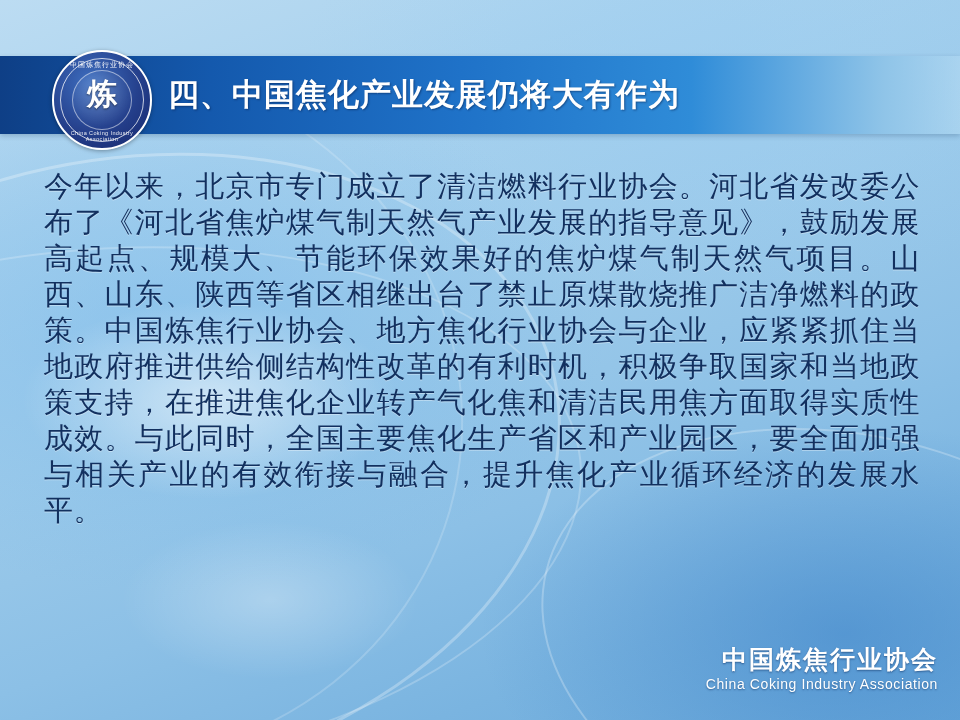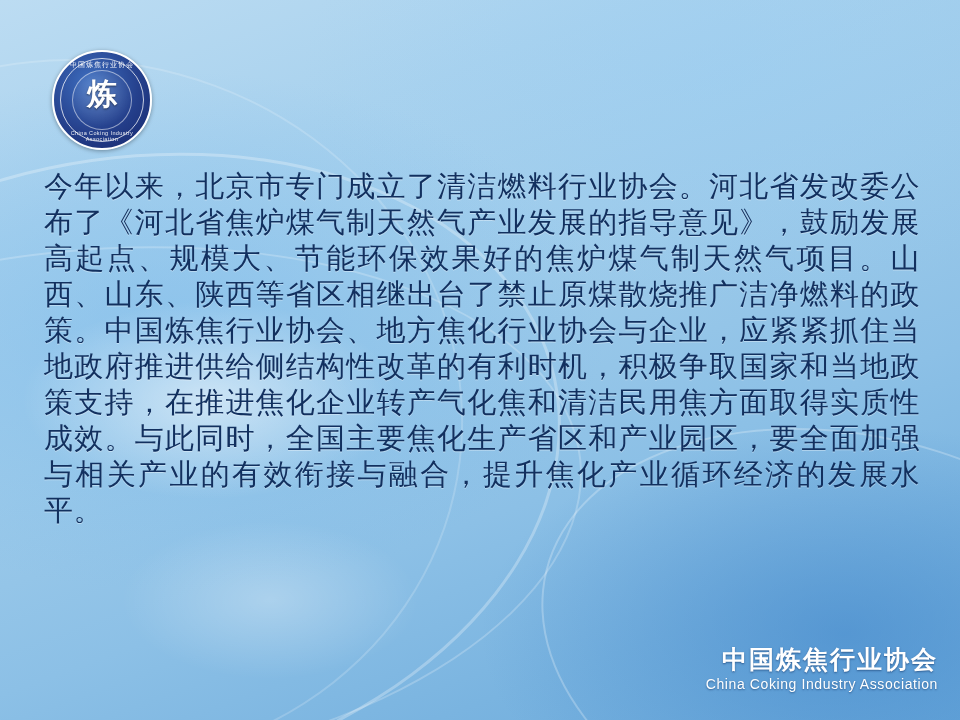--- a/index.html
+++ b/index.html
@@ -190,20 +190,23 @@
 
 <div class="slide">
 
   <div class="glow g1"></div>
   <div class="glow g2"></div>
   <div class="swoosh s1"></div>
   <div class="swoosh s2"></div>
   <div class="swoosh s3"></div>
   <div class="swoosh s4"></div>
 
+  <div class="header">
+    <div class="header-title">四、中国焦化产业发展仍将大有作为</div>
+  </div>
 
   <div class="logo">
     <div class="ring"></div>
     <div class="inner-ring"></div>
     <div class="cn-text">中国炼焦行业协会</div>
     <div class="mark">炼</div>
     <div class="en-text">China Coking Industry Association</div>
   </div>
 
   <div class="body-text">今年以来，北京市专门成立了清洁燃料行业协会。河北省发改委公布了《河北省焦炉煤气制天然气产业发展的指导意见》，鼓励发展高起点、规模大、节能环保效果好的焦炉煤气制天然气项目。山西、山东、陕西等省区相继出台了禁止原煤散烧推广洁净燃料的政策。中国炼焦行业协会、地方焦化行业协会与企业，应紧紧抓住当地政府推进供给侧结构性改革的有利时机，积极争取国家和当地政策支持，在推进焦化企业转产气化焦和清洁民用焦方面取得实质性成效。与此同时，全国主要焦化生产省区和产业园区，要全面加强与相关产业的有效衔接与融合，提升焦化产业循环经济的发展水平。</div>

